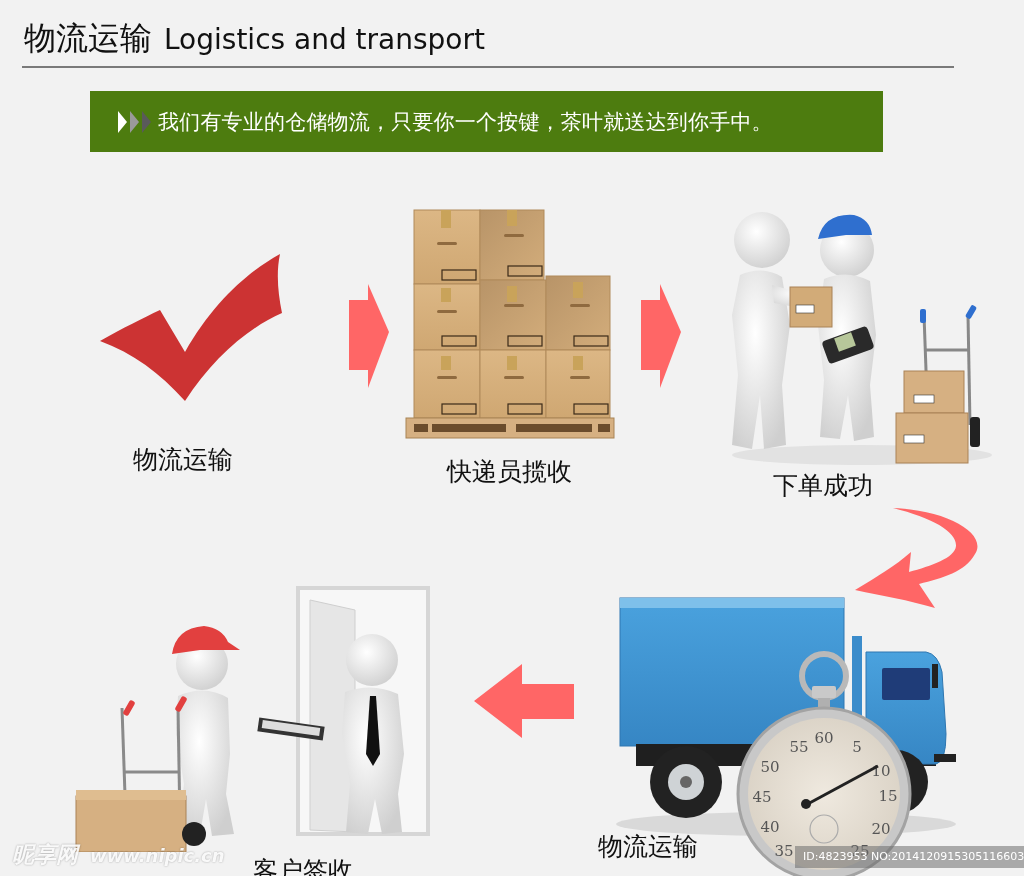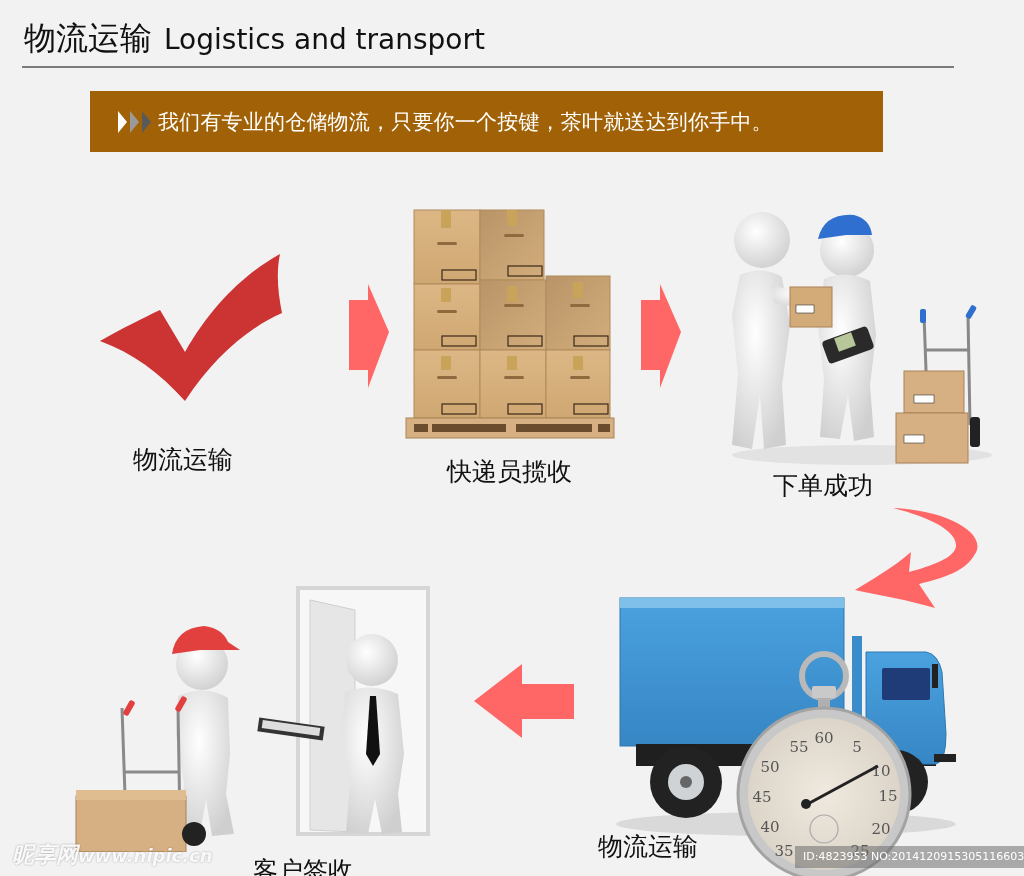--- a/index.html
+++ b/index.html
@@ -2,30 +2,30 @@
 <html><head>
 <meta charset="utf-8">
 <style>
   html, body { margin:0; padding:0; }
   body { width:1024px; height:876px; background:#f2f2f2; position:relative; overflow:hidden;
          font-family:"DejaVu Sans", "Liberation Sans", sans-serif; color:#111; }
   .abs { position:absolute; }
   .title { left:24px; top:14px; font-size:32px; line-height:48px; color:#111; white-space:nowrap; }
   .title .en { font-size:28px; margin-left:12px; }
   .rule { left:22px; top:66px; width:932px; height:2px; background:#7a7a7a; }
-  .banner { left:90px; top:91px; width:793px; height:61px; background:#a16207; display:flex; align-items:center; }
+  .banner { left:90px; top:91px; width:793px; height:61px; background:#4d7c0f; display:flex; align-items:center; }
   .banner .chev { margin-left:28px; display:flex; align-items:center; }
   .chev span { display:inline-block; width:0; height:0; border-top:11px solid transparent; border-bottom:11px solid transparent; border-left:9px solid #fff; margin-right:3px; }
   .chev span.c2 { border-left-color:#9a9a9a; }
   .chev span.c3 { border-left-color:#5a5a5a; }
   .banner .txt { color:#fff; font-size:21px; margin-left:4px; white-space:nowrap; letter-spacing:0.2px; }
   .label { font-size:25px; color:#111; white-space:nowrap; }
   .wm { left:12px; top:840px; font-size:22px; font-weight:bold; font-style:italic; color:rgba(255,255,255,0.92);
         text-shadow:0 0 2px rgba(0,0,0,0.35); white-space:nowrap; }
-  .wm .url { font-size:18px; margin-left:0; }
+  .wm .url { font-size:18px; margin-left:12px; }
   .idbar { left:795px; top:846px; width:229px; height:22px; background:rgba(110,110,110,0.55); color:#fff; font-size:11px;
            line-height:22px; padding-left:8px; box-sizing:border-box; white-space:nowrap; overflow:hidden; }
 </style>
 </head>
 <body>
 
 <div class="abs title">
   <span>物流运输</span><span class="en">Logistics and transport</span>
 </div>
 <div class="abs rule"></div>

